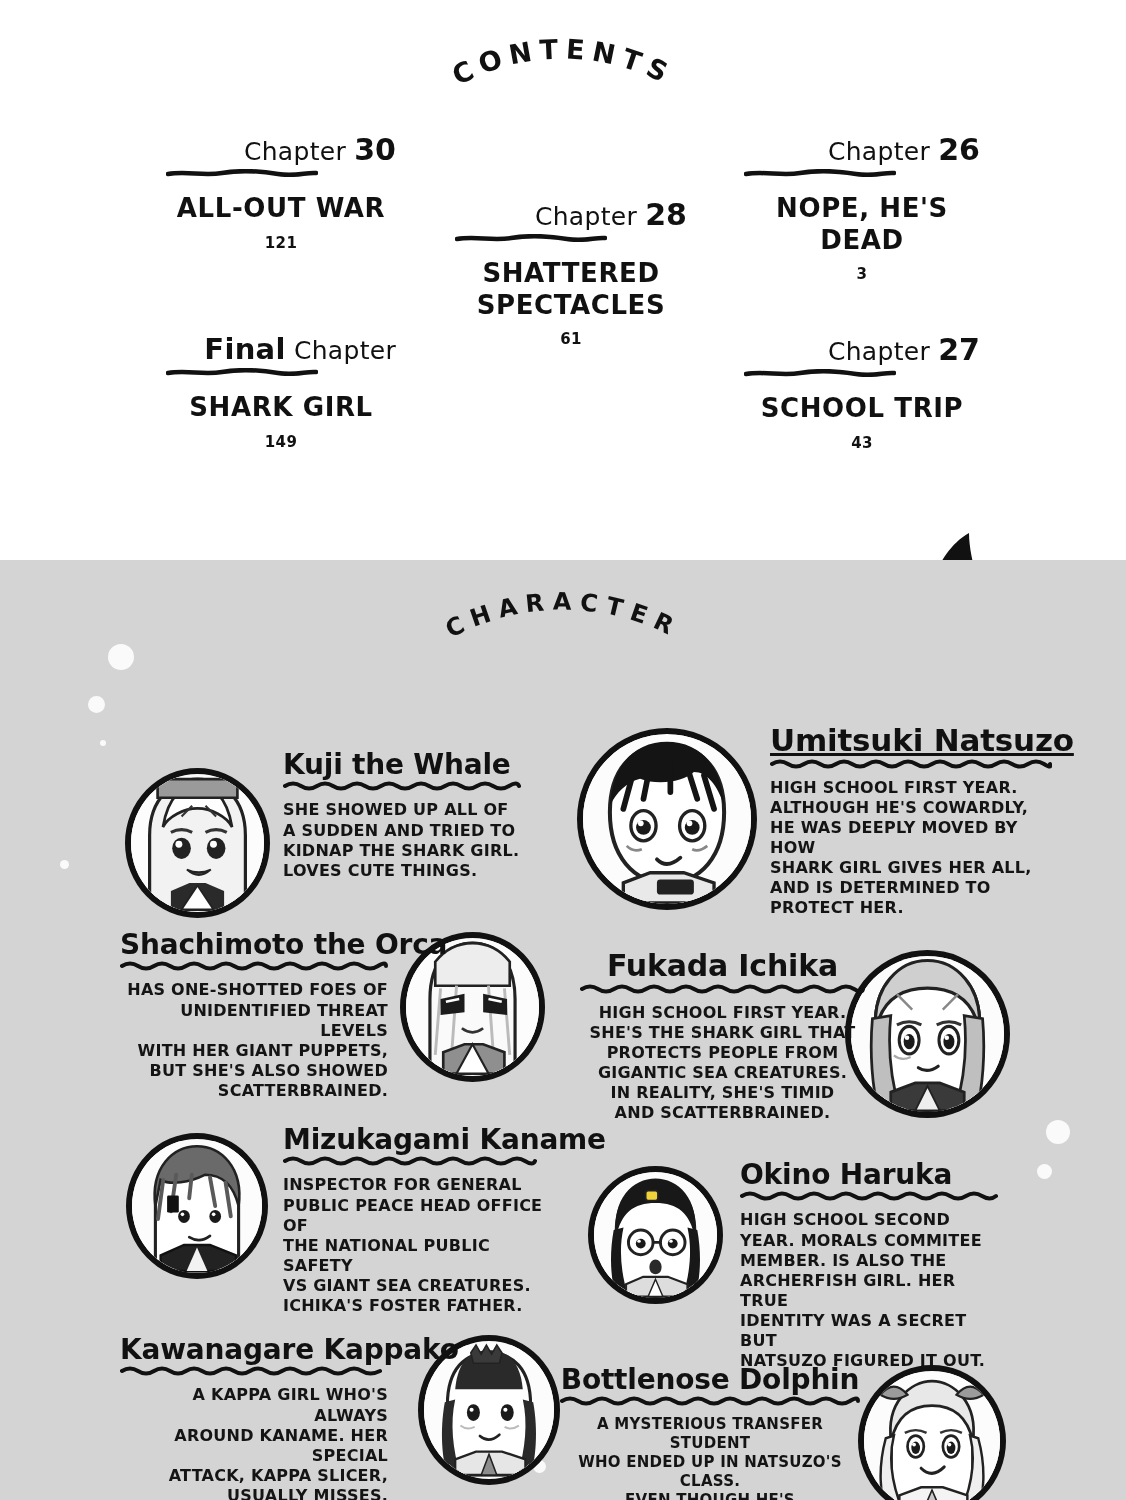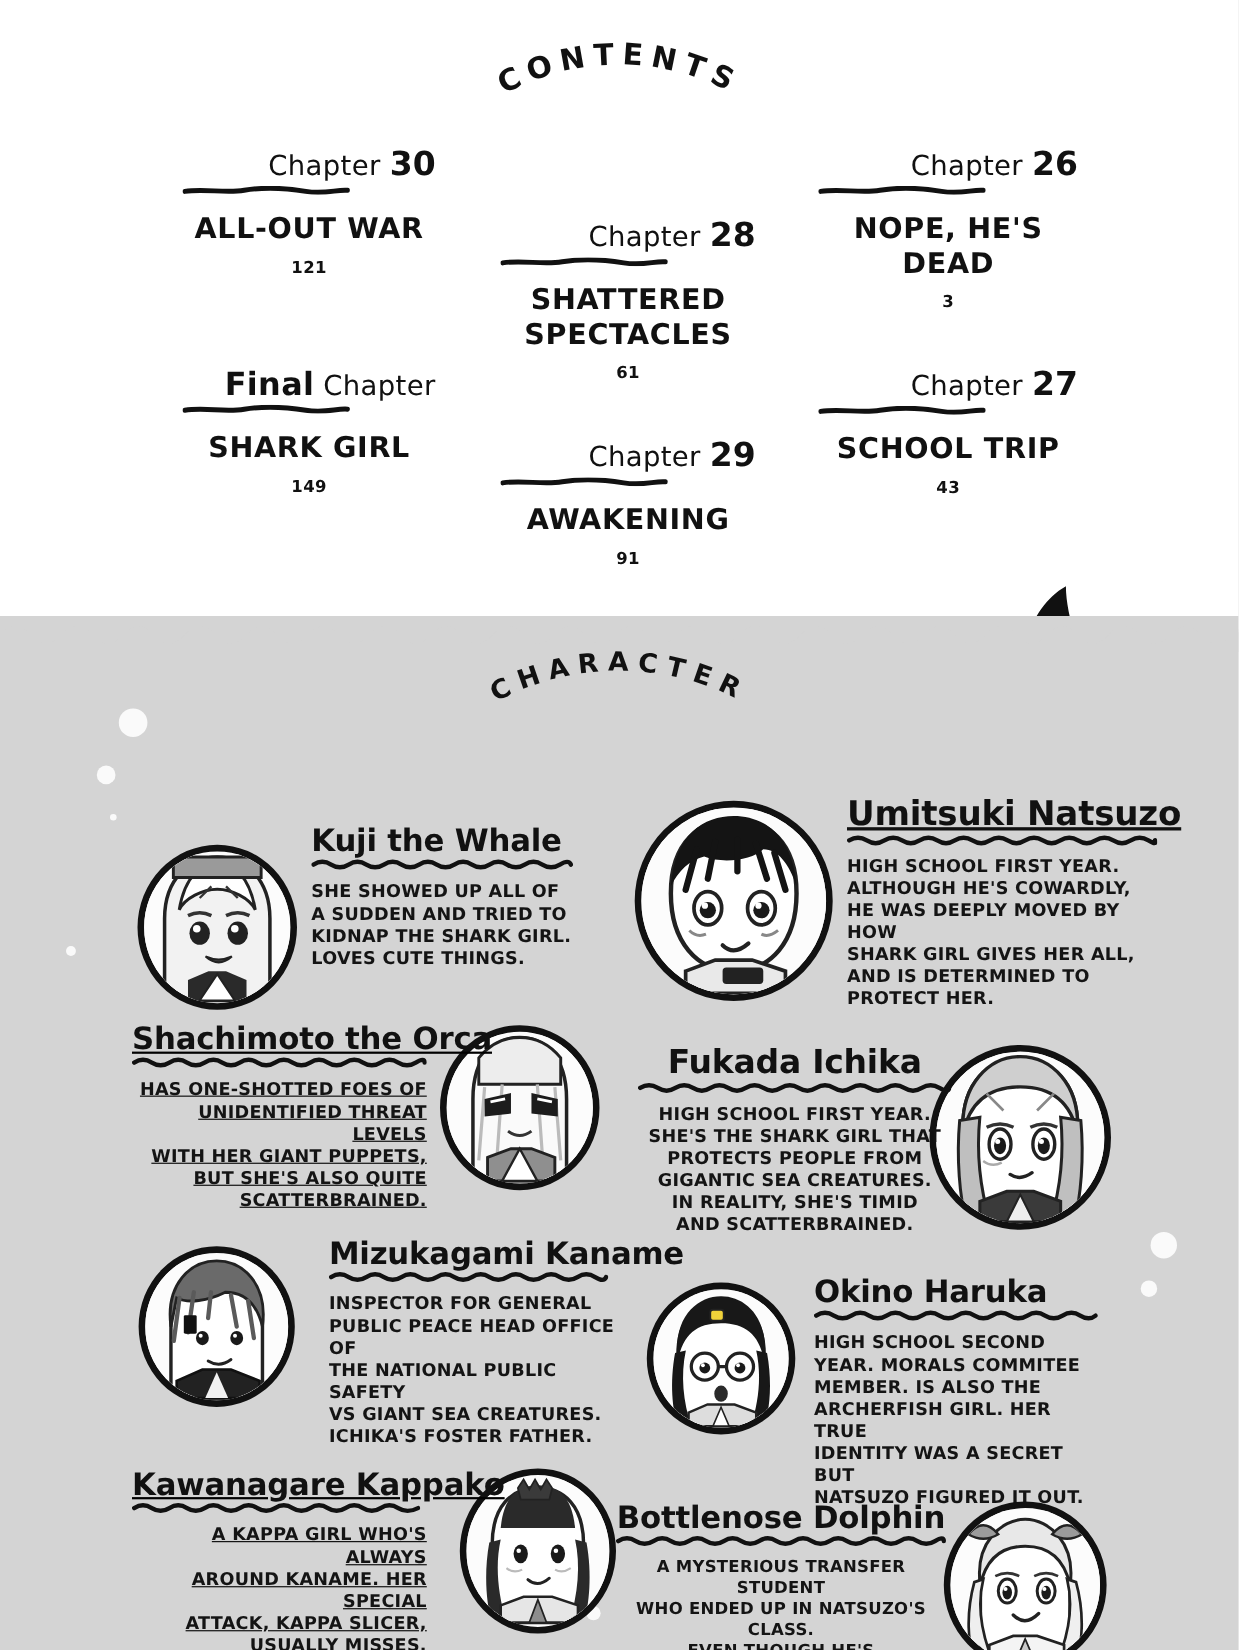--- a/index.html
+++ b/index.html
@@ -65,21 +65,21 @@
   .char-name{
     font-size:28px;font-weight:800;color:#111;white-space:nowrap;
     letter-spacing:-.2px;line-height:1.05;
   }
   .squiggle{display:block;height:11px;margin-top:1px;}
   .squiggle svg{display:block;height:11px;}
   .char-desc{
     margin-top:9px;font-size:16px;font-weight:600;color:#141414;
     line-height:1.26;letter-spacing:.25px;white-space:pre-line;
   }
-  .align-right{text-align:right;text-decoration:underline;}
+  .align-right{text-align:right;}
   .align-left{text-align:left;}
   .align-center{text-align:center;}
 </style>
 </head>
 <body>
 
 <div class="page">
 
   <div class="contents-area">
 
@@ -130,33 +130,20 @@
       <span class="toc-rule">
         <svg width="152" height="8" viewBox="0 0 152 8">
             <path d="M2 5 C 20 2, 38 7, 56 4 S 94 2, 112 5 S 140 3, 150 4" stroke="#111" stroke-width="4.5" fill="none" stroke-linecap="round"></path>
           </svg>
       </span>
       <div class="toc-title">SHATTERED
 SPECTACLES</div>
       <div class="toc-page">61</div>
     </div>
 
-    <div class="toc-entry" style="left:455px;top:397px;width:232px;">
-      <div class="toc-chapter">
-        <span>Chapter</span>
-        <span class="num">29</span>
-      </div>
-      <span class="toc-rule">
-        <svg width="152" height="8" viewBox="0 0 152 8">
-            <path d="M2 5 C 20 2, 38 7, 56 4 S 94 2, 112 5 S 140 3, 150 4" stroke="#111" stroke-width="4.5" fill="none" stroke-linecap="round"></path>
-          </svg>
-      </span>
-      <div class="toc-title">AWAKENING</div>
-      <div class="toc-page">91</div>
-    </div>
 
     <div class="toc-entry" style="left:744px;top:132px;width:236px;">
       <div class="toc-chapter">
         <span>Chapter</span>
         <span class="num">26</span>
       </div>
       <span class="toc-rule">
         <svg width="152" height="8" viewBox="0 0 152 8">
             <path d="M2 5 C 20 2, 38 7, 56 4 S 94 2, 112 5 S 140 3, 150 4" stroke="#111" stroke-width="4.5" fill="none" stroke-linecap="round"></path>
           </svg>
@@ -308,21 +295,21 @@
       <div class="char-text align-right" style="left:120px;top:0;width:268px;">
         <div class="char-name">Shachimoto the Orca</div>
         <span class="squiggle" style="margin-left:auto;">
           <svg width="268" height="11" viewBox="0 0 268 11" preserveAspectRatio="none">
               <path d="M2 6 Q10 1 18 6 T34 6 T50 6 T66 6 T82 6 T98 6 T114 6 T130 6 T146 6 T162 6 T178 6 T194 6 T210 6 T226 6 T242 6 T258 6 T266 6" stroke="#111" stroke-width="4" fill="none" stroke-linecap="round"></path>
             </svg>
         </span>
         <div class="char-desc">HAS ONE-SHOTTED FOES OF
 UNIDENTIFIED THREAT LEVELS
 WITH HER GIANT PUPPETS,
-BUT SHE'S ALSO QUITE
+BUT SHE'S ALSO SHOWED
 SCATTERBRAINED.</div>
       </div>
     </div>
 
     <div class="char" style="left:0;top:390px;">
       <div class="portrait" style="left:845px;top:0;width:165px;height:168px;">
         <svg viewBox="0 0 100 100">
           <rect x="0" y="0" width="100" height="100" fill="#fcfcfc"></rect>
           <path d="M16 44 C16 16 32 4 50 4 C68 4 84 16 84 44 L84 100 L16 100 Z" fill="#fff" stroke="#222" stroke-width="2.4"></path>
           <path d="M16 48 C14 18 32 2 50 2 C68 2 86 18 84 48 C80 28 68 20 50 20 C32 20 20 28 16 48 Z" fill="#cfcfcf" stroke="#222" stroke-width="2"></path>
@@ -369,21 +356,21 @@
           <rect x="27" y="42" width="9" height="13" rx="1" fill="#111"></rect>
           <ellipse cx="40" cy="58" rx="4.5" ry="5" fill="#1a1a1a"></ellipse>
           <ellipse cx="64" cy="58" rx="4.5" ry="5" fill="#1a1a1a"></ellipse>
           <circle cx="38.8" cy="56.4" r="1.4" fill="#fff"></circle>
           <circle cx="62.8" cy="56.4" r="1.4" fill="#fff"></circle>
           <path d="M44 74 Q52 79 60 73" stroke="#222" stroke-width="2" fill="none" stroke-linecap="round"></path>
           <path d="M22 88 L40 80 L60 80 L80 88 L80 100 L22 100 Z" fill="#222" stroke="#111" stroke-width="1.8"></path>
           <path d="M50 82 L42 100 L58 100 Z" fill="#f2f2f2"></path>
         </svg>
       </div>
-      <div class="char-text align-left" style="left:299px;top:0;width:260px;">
+      <div class="char-text align-left" style="left:283px;top:0;width:260px;">
         <div class="char-name">Mizukagami Kaname</div>
         <span class="squiggle">
           <svg width="254" height="11" viewBox="0 0 254 11" preserveAspectRatio="none">
               <path d="M2 6 Q10 1 18 6 T34 6 T50 6 T66 6 T82 6 T98 6 T114 6 T130 6 T146 6 T162 6 T178 6 T194 6 T210 6 T226 6 T242 6 T252 6" stroke="#111" stroke-width="4" fill="none" stroke-linecap="round"></path>
             </svg>
         </span>
         <div class="char-desc">INSPECTOR FOR GENERAL
 PUBLIC PEACE HEAD OFFICE OF
 THE NATIONAL PUBLIC SAFETY
 VS GIANT SEA CREATURES.

